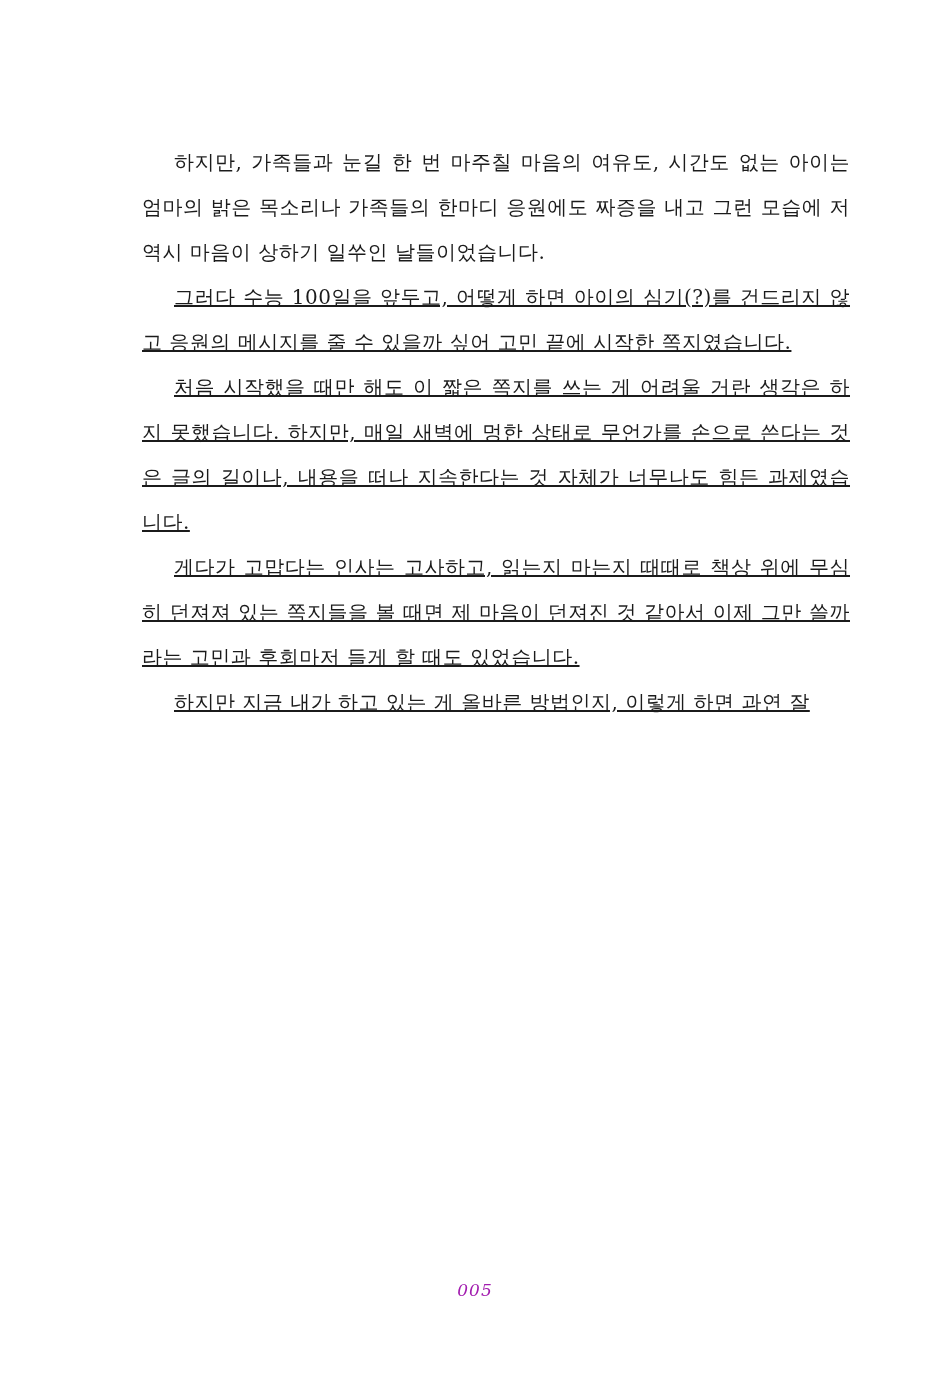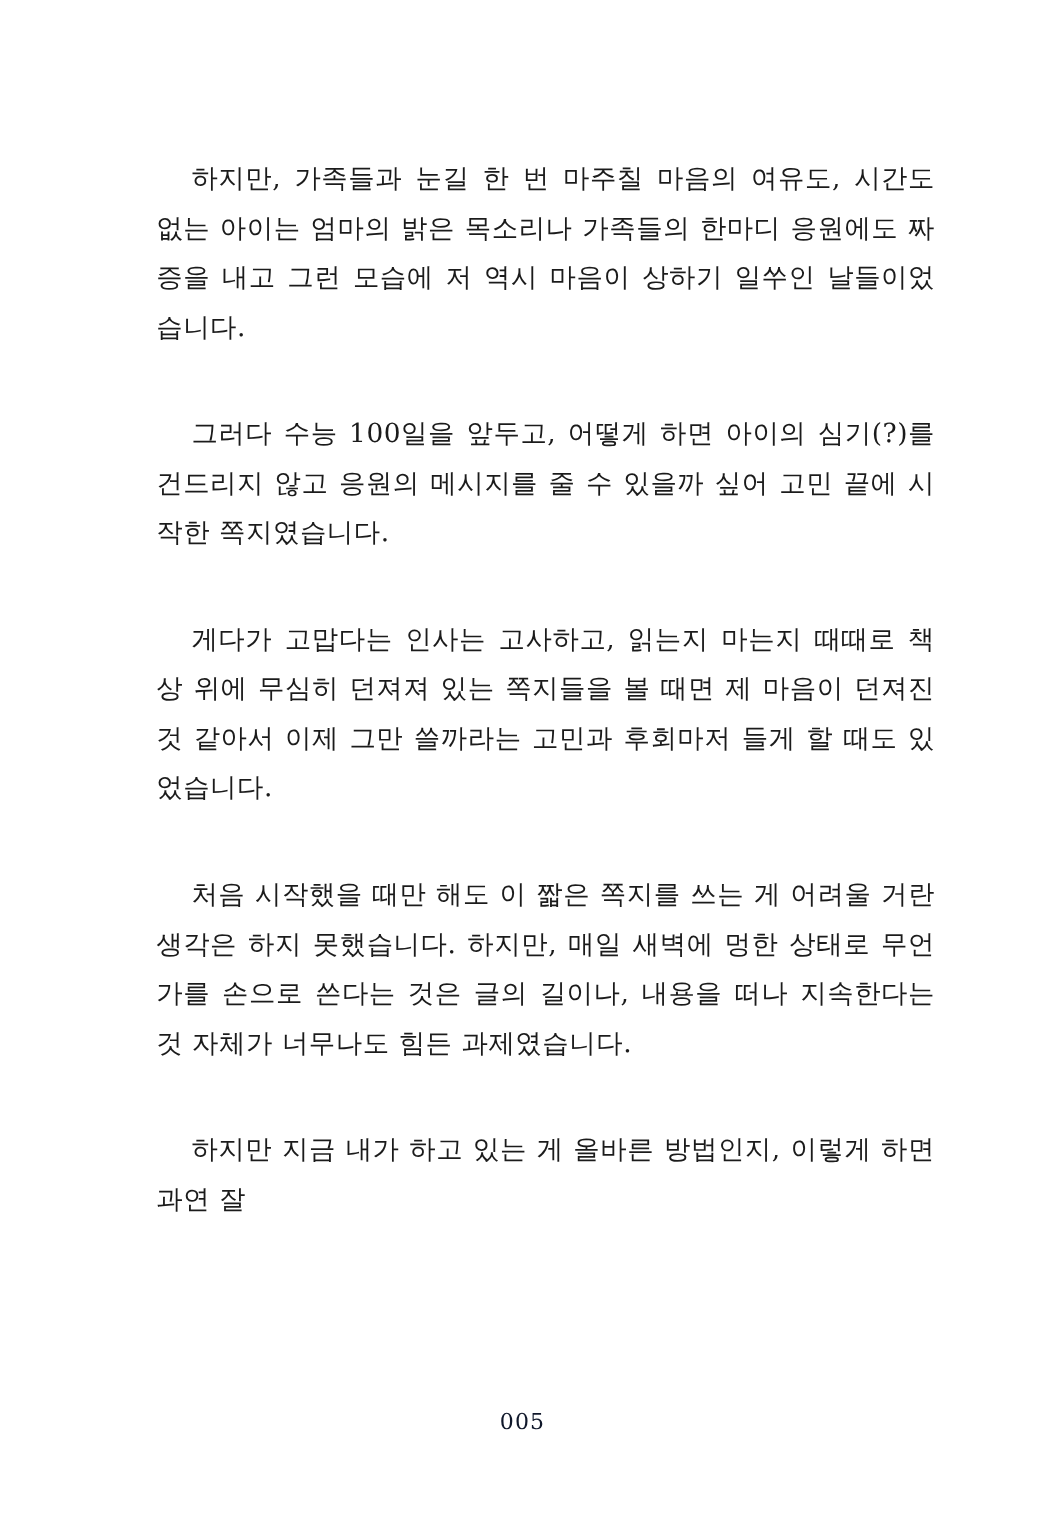--- a/index.html
+++ b/index.html
@@ -17,46 +17,47 @@
     color: #1b1b1b;
   }
   .text-block {
     position: absolute;
     top: 140px;
     left: 142px;
     width: 708px;
   }
   .para {
     margin: 0;
-    font-size: 24px;
+    font-size: 20px;
     line-height: 45px;
     text-align: justify;
     text-indent: 32px;
     letter-spacing: 0.5px;
     word-break: normal;
   }
   .para.gap {
-    margin-top: 52px;
+    text-decoration: underline;
   }
   .page-number {
     position: absolute;
     top: 1280px;
     left: 0;
     width: 100%;
     text-align: center;
-    font-size: 20px;
+    font-size: 17px;
+    font-style: italic;
     letter-spacing: 1px;
-    color: #0f172a;
+    color: #a21caf;
   }
 </style>
 </head>
 <body>
 
 <div class="book-page">
   <div class="text-block">
     <p class="para">하지만, 가족들과 눈길 한 번 마주칠 마음의 여유도, 시간도 없는 아이는 엄마의 밝은 목소리나 가족들의 한마디 응원에도 짜증을 내고 그런 모습에 저 역시 마음이 상하기 일쑤인 날들이었습니다.</p>
     <p class="para gap">그러다 수능 100일을 앞두고, 어떻게 하면 아이의 심기(?)를 건드리지 않고 응원의 메시지를 줄 수 있을까 싶어 고민 끝에 시작한 쪽지였습니다.</p>
+    <p class="para gap">처음 시작했을 때만 해도 이 짧은 쪽지를 쓰는 게 어려울 거란 생각은 하지 못했습니다. 하지만, 매일 새벽에 멍한 상태로 무언가를 손으로 쓴다는 것은 글의 길이나, 내용을 떠나 지속한다는 것 자체가 너무나도 힘든 과제였습니다.</p>
     <p class="para gap">게다가 고맙다는 인사는 고사하고, 읽는지 마는지 때때로 책상 위에 무심히 던져져 있는 쪽지들을 볼 때면 제 마음이 던져진 것 같아서 이제 그만 쓸까라는 고민과 후회마저 들게 할 때도 있었습니다.</p>
-    <p class="para gap">처음 시작했을 때만 해도 이 짧은 쪽지를 쓰는 게 어려울 거란 생각은 하지 못했습니다. 하지만, 매일 새벽에 멍한 상태로 무언가를 손으로 쓴다는 것은 글의 길이나, 내용을 떠나 지속한다는 것 자체가 너무나도 힘든 과제였습니다.</p>
     <p class="para gap">하지만 지금 내가 하고 있는 게 올바른 방법인지, 이렇게 하면 과연 잘</p>
   </div>
   <div class="page-number">005</div>
 </div>
 
 </body></html>

